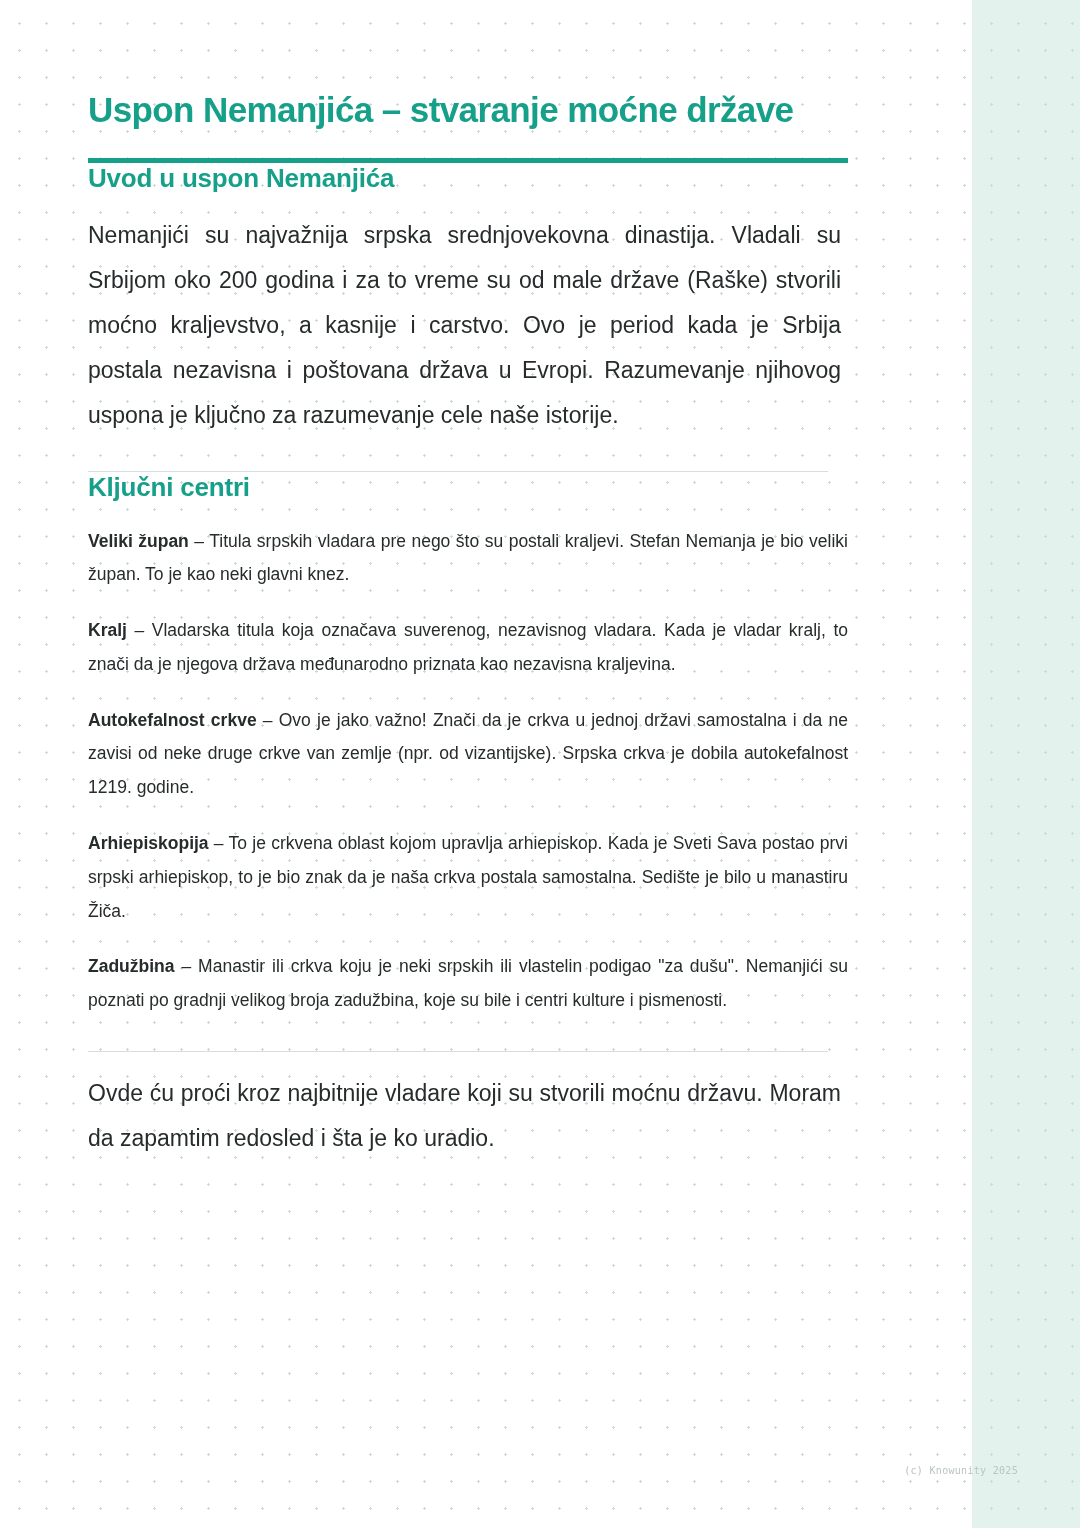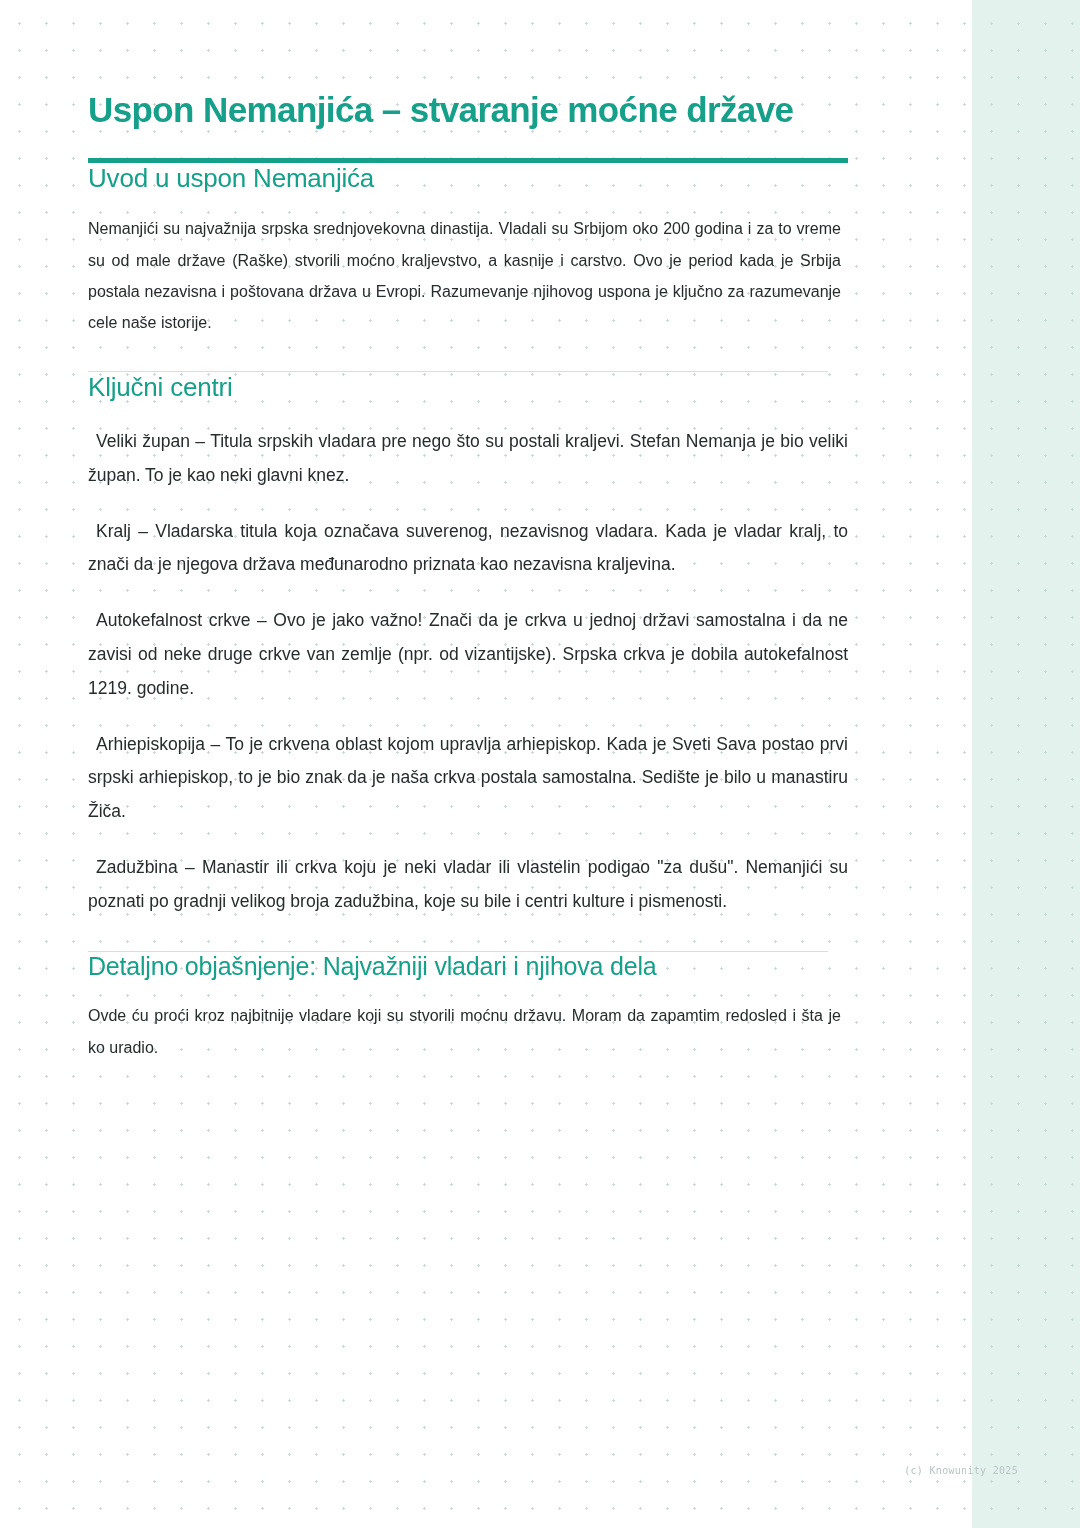--- a/index.html
+++ b/index.html
@@ -65,43 +65,43 @@
 
   .title-rule {
     margin-top: 26px;
     width: 760px;
     height: 5px;
     background: #16a089;
   }
 
   h2.section-title {
     color: #16a089;
-    font-weight: normal;
+    font-weight: bold;
     margin: 0;
     letter-spacing: -0.2px;
   }
   .sec1-title { font-size: 26px; margin-top: 47px; }
   .sec2-title { font-size: 26px; margin-top: 40px; }
   .sec3-title { font-size: 25px; margin-top: 40px; }
 
   p.body-text {
     color: #262b2b;
-    font-size: 16px;
+    font-size: 23px;
     line-height: 1.95;
     margin: 19px 7px 0 0;
     text-align: justify;
   }
   p.term {
     color: #262b2b;
     font-size: 17.5px;
     line-height: 1.93;
     margin: 22px 0 0 0;
     text-align: justify;
   }
-  p.term b { font-weight: normal; margin-left: 8px; }
+  p.term b { font-weight: bold; }
 
   .divider {
     margin-top: 33px;
     width: 740px;
     height: 1px;
     background: #d8dede;
   }
 
   .footer-credit {
     position: absolute;
@@ -139,25 +139,24 @@
     <p class="term">
       <b>Kralj</b><span> – Vladarska titula koja označava suverenog, nezavisnog vladara. Kada je vladar kralj, to znači da je njegova država međunarodno priznata kao nezavisna kraljevina.</span>
     </p>
     <p class="term">
       <b>Autokefalnost crkve</b><span> – Ovo je jako važno! Znači da je crkva u jednoj državi samostalna i da ne zavisi od neke druge crkve van zemlje (npr. od vizantijske). Srpska crkva je dobila autokefalnost 1219. godine.</span>
     </p>
     <p class="term">
       <b>Arhiepiskopija</b><span> – To je crkvena oblast kojom upravlja arhiepiskop. Kada je Sveti Sava postao prvi srpski arhiepiskop, to je bio znak da je naša crkva postala samostalna. Sedište je bilo u manastiru Žiča.</span>
     </p>
     <p class="term">
-      <b>Zadužbina</b><span> – Manastir ili crkva koju je neki vladar ili vlastelin podigao "za dušu". Nemanjići su poznati po gradnji velikog broja zadužbina, koje su bile i centri kulture i pismenosti.</span>
+      <b>Zadužbina</b><span> – Manastir ili crkva koju je neki srpskih ili vlastelin podigao "za dušu". Nemanjići su poznati po gradnji velikog broja zadužbina, koje su bile i centri kulture i pismenosti.</span>
     </p>
 
     <div class="divider"></div>
 
-    <h2 class="section-title sec3-title">Detaljno objašnjenje: Najvažniji vladari i njihova dela</h2>
     <p class="body-text">Ovde ću proći kroz najbitnije vladare koji su stvorili moćnu državu. Moram da zapamtim redosled i šta je ko uradio.</p>
 
   </div>
 
   <div class="footer-credit">(c) Knowunity 2025</div>
 
 </div>
 
 </body></html>

